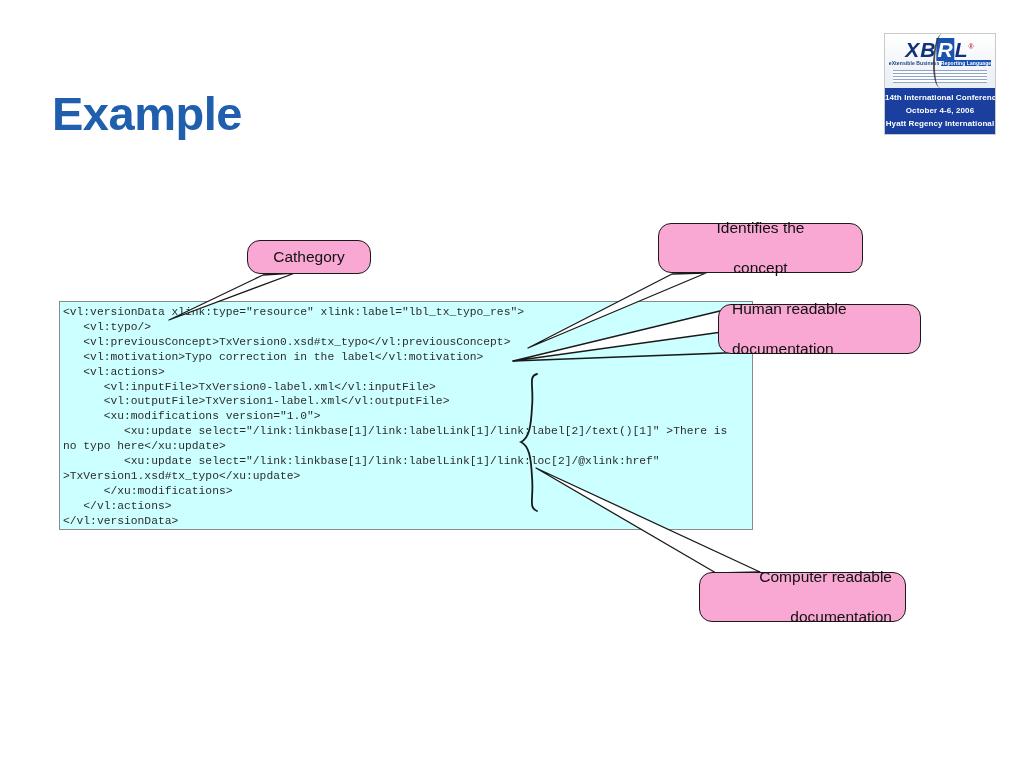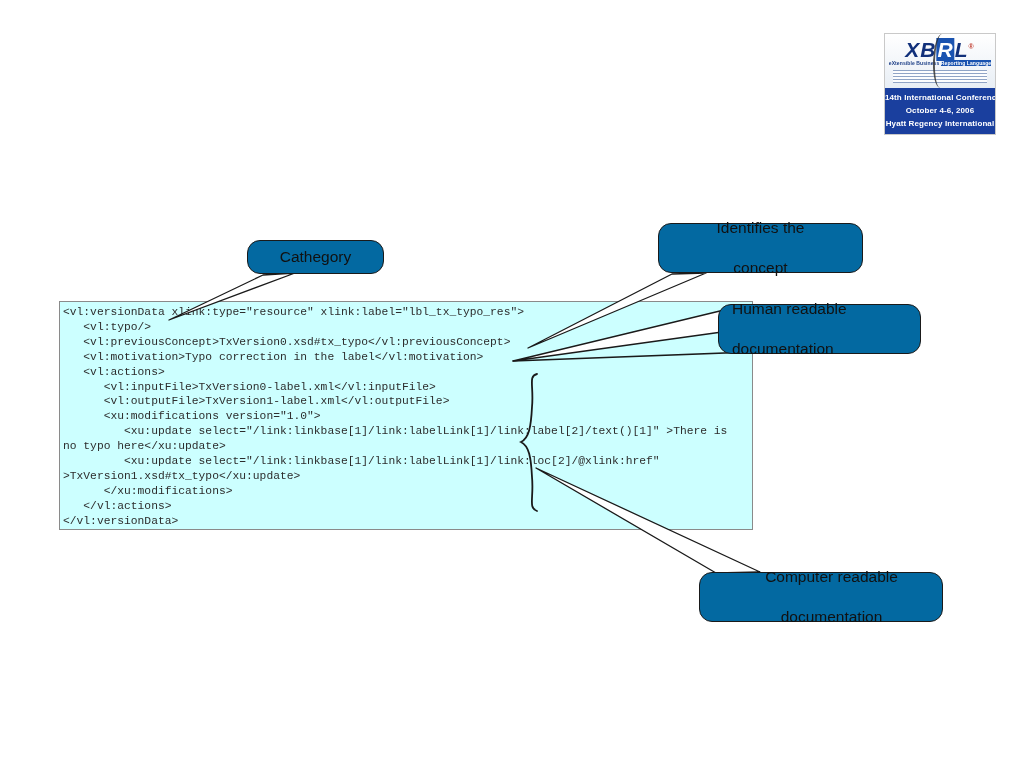--- a/index.html
+++ b/index.html
@@ -163,37 +163,37 @@
     left: 519px;
     top: 372px;
     width: 26px;
     height: 141px;
     pointer-events: none;
   }
 
   
   .callout {
     position: absolute;
-    background: #0369a1;
+    background: #f9a8d4;
     border: 1.4px solid #1a1a1a;
     border-radius: 13px;
     box-sizing: border-box;
     font-family: "Liberation Sans", sans-serif;
     font-size: 15.5px;
     color: #111111;
     line-height: 20px;
     display: flex;
     align-items: center;
     padding: 4px 13px;
     z-index: 3;
   }
   #callout-cathegory {
     left: 247px;
     top: 240px;
-    width: 137px;
+    width: 124px;
     height: 34px;
     justify-content: flex-end;
     text-align: center;
   }
   #callout-identifies {
     left: 658px;
     top: 223px;
     width: 205px;
     height: 50px;
     justify-content: center;
@@ -203,43 +203,44 @@
     left: 718px;
     top: 304px;
     width: 203px;
     height: 50px;
     justify-content: flex-start;
     text-align: left;
   }
   #callout-computer {
     left: 699px;
     top: 572px;
-    width: 244px;
+    width: 207px;
     height: 50px;
     justify-content: flex-start;
-    text-align: center;
+    text-align: right;
     padding-left: 34px;
   }
   .callout span { display: block; width: 100%; }
 
   
   #leaders {
     position: absolute;
     inset: 0;
     width: 1024px;
     height: 768px;
     pointer-events: none;
     z-index: 2;
   }
 </style>
 </head>
 <body>
 
 <div class="slide">
 
+  <div id="page-title">Example</div>
 
   <div id="conference-logo">
     <div class="logo-top">
       <div class="logo-word"><span>XB</span><span class="r-box">R</span><span>L</span><span class="logo-reg">®</span></div>
       <div class="logo-tag"><span>eXtensible Business</span>
         <span class="hl">Reporting Language</span></div>
       <div class="logo-bars"></div>
       <div class="logo-swoosh"></div>
     </div>
     <div class="logo-bottom">

